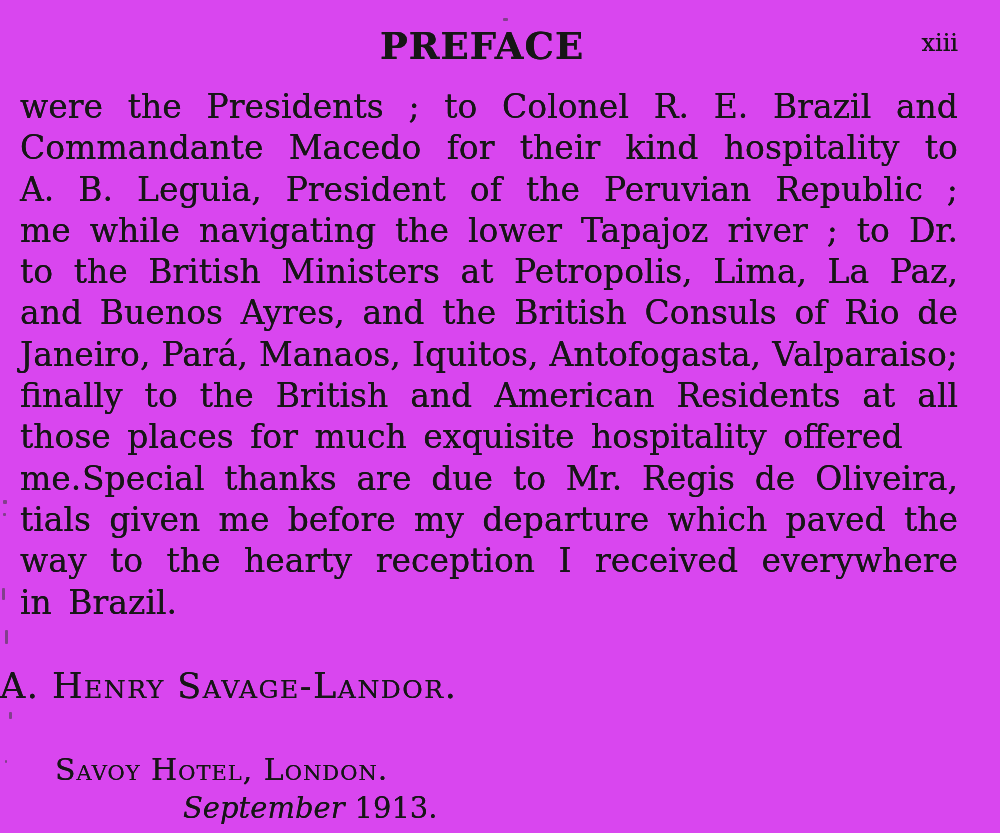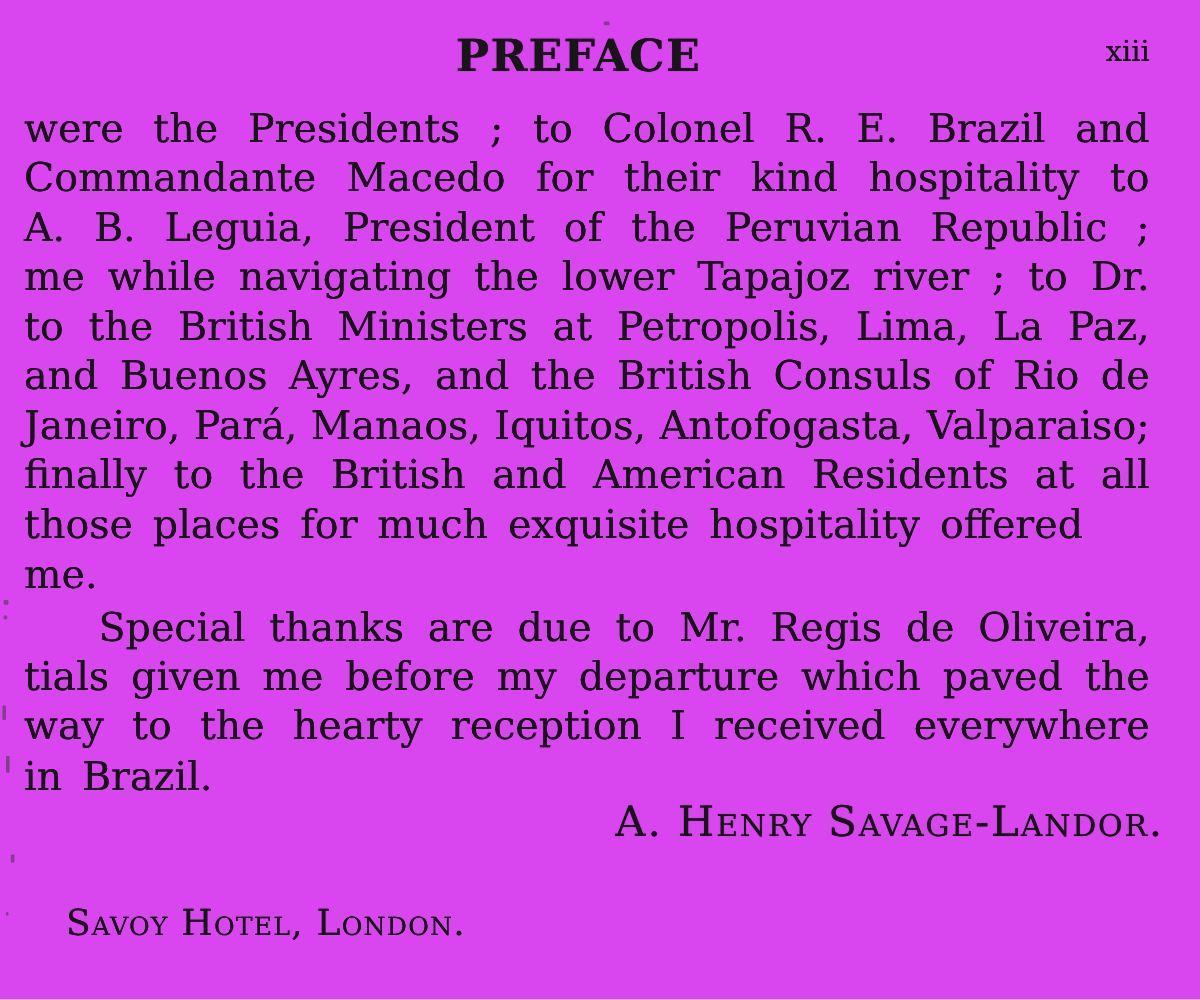--- a/index.html
+++ b/index.html
@@ -27,29 +27,27 @@
   }
   
   .bodytext {
     position: absolute; top: 86px; left: 20px; width: 938px;
     font-size: 33px; line-height: 41.3px;
     text-shadow: 0 0 0.55px currentColor;
   }
   .line { height: 41.3px; }
   .line.just { text-align: justify; text-align-last: justify; }
   .line.last { text-align: left; word-spacing: 6px; }
-  .line.indent { text-indent: 62px; margin-top: 44px; }
+  .line.indent { text-indent: 62px; }
   
   .signature {
     position: absolute; top: 666px; left: 0; width: 930px;
-    text-align: right;
     font-variant: small-caps;
     font-size: 35px; letter-spacing: 1.5px;
     text-shadow: 0 0 0.6px currentColor;
-    padding-left: 40px;
   }
   
   .footer-location {
     position: absolute; top: 752px; left: 55px;
     font-variant: small-caps;
     font-size: 30px; letter-spacing: 1px;
     text-shadow: 0 0 0.5px currentColor;
   }
   .footer-date {
     position: absolute; top: 791px; left: 183px;
@@ -83,20 +81,23 @@
     <div class="line just indent">Special thanks are due to Mr. Regis de Oliveira,</div>
     <div class="line just">tials given me before my departure which paved the</div>
     <div class="line just">way to the hearty reception I received everywhere</div>
     <div class="line last">in Brazil.</div>
   </div>
 
   <div class="signature">A. Henry Savage-Landor.</div>
 
   <div class="footer-location">Savoy Hotel, London.</div>
 
+  <div class="footer-date">
+    <span class="month">September</span><span class="year">1913.</span>
+  </div>
 
   <div class="speck" style="left:503px; top:18px; width:5px; height:3px;"></div>
   <div class="speck" style="left:3px; top:500px; width:4px; height:4px;"></div>
   <div class="speck" style="left:3px; top:513px; width:3px; height:3px;"></div>
   <div class="speck" style="left:2px; top:588px; width:3px; height:12px;"></div>
   <div class="speck" style="left:5px; top:630px; width:3px; height:14px;"></div>
   <div class="speck" style="left:9px; top:712px; width:3px; height:7px;"></div>
   <div class="speck" style="left:5px; top:760px; width:2px; height:3px;"></div>
 
 </div>

